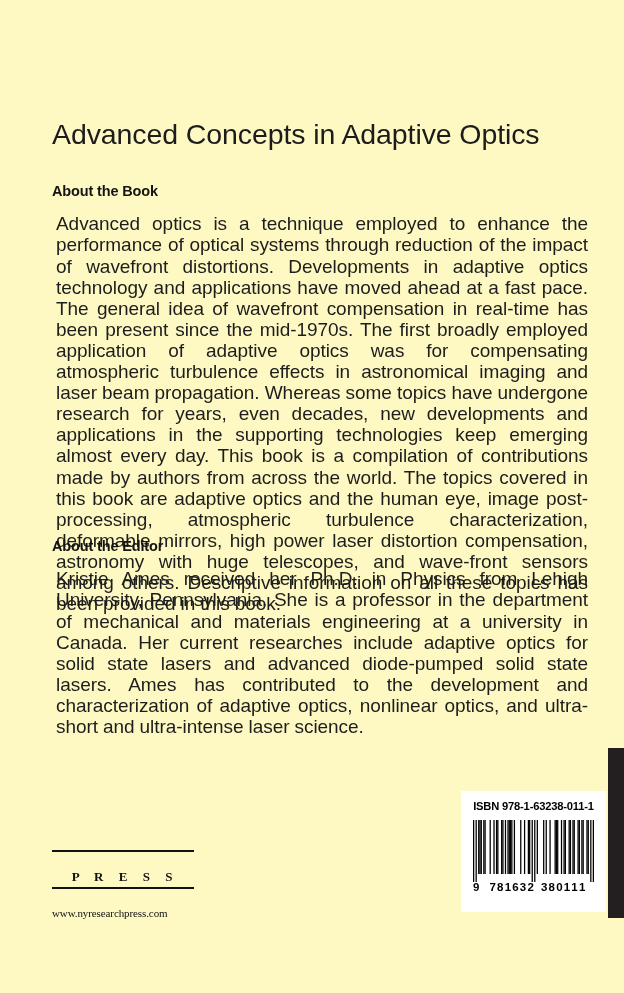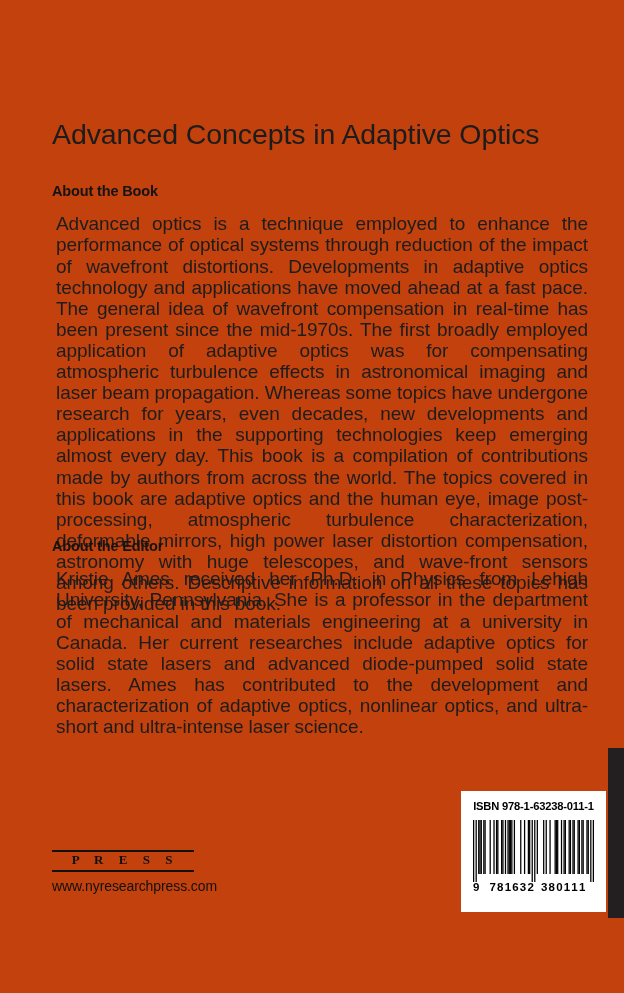--- a/index.html
+++ b/index.html
@@ -13,21 +13,21 @@
     background: #bec0c2;
     font-family: "Liberation Sans", sans-serif;
     color: #1a1a1a;
     overflow: hidden;
     position: relative;
   }
 
   .cover {
     position: absolute;
     inset: 0;
-    background: #c2410c;
+    background: #fef9c3;
   }
 
   
   .edge-band {
     position: absolute;
     left: 608px;
     top: 748px;
     width: 16px;
     height: 170px;
     background: #231f20;
@@ -112,41 +112,41 @@
   .logo-rule {
     height: 2px;
     background: #111;
     width: 142px;
     margin-top: 1px;
   }
   .logo-press-row {
     display: flex;
     align-items: center;
     width: 142px;
-    margin-top: 0;
+    margin-top: 17px;
   }
   .logo-press {
     flex: 1 1 auto;
     text-align: center;
     font-size: 13px;
     font-weight: bold;
     letter-spacing: 6px;
     font-family: "Liberation Serif", serif;
     padding-left: 4px;
   }
   .logo-rule2 {
     height: 1.5px;
     background: #111;
     width: 142px;
     margin-top: 2px;
   }
   .publisher-url {
-    font-family: Liberation Sans, sans-serif;
-    font-size: 14px;
-    margin-top: 6px;
+    font-family: Liberation Serif, serif;
+    font-size: 11px;
+    margin-top: 18px;
     color: #111;
     letter-spacing: -0.1px;
   }
 
   
   .isbn-box {
     position: absolute;
     left: 461px;
     top: 791px;
     width: 145px;

